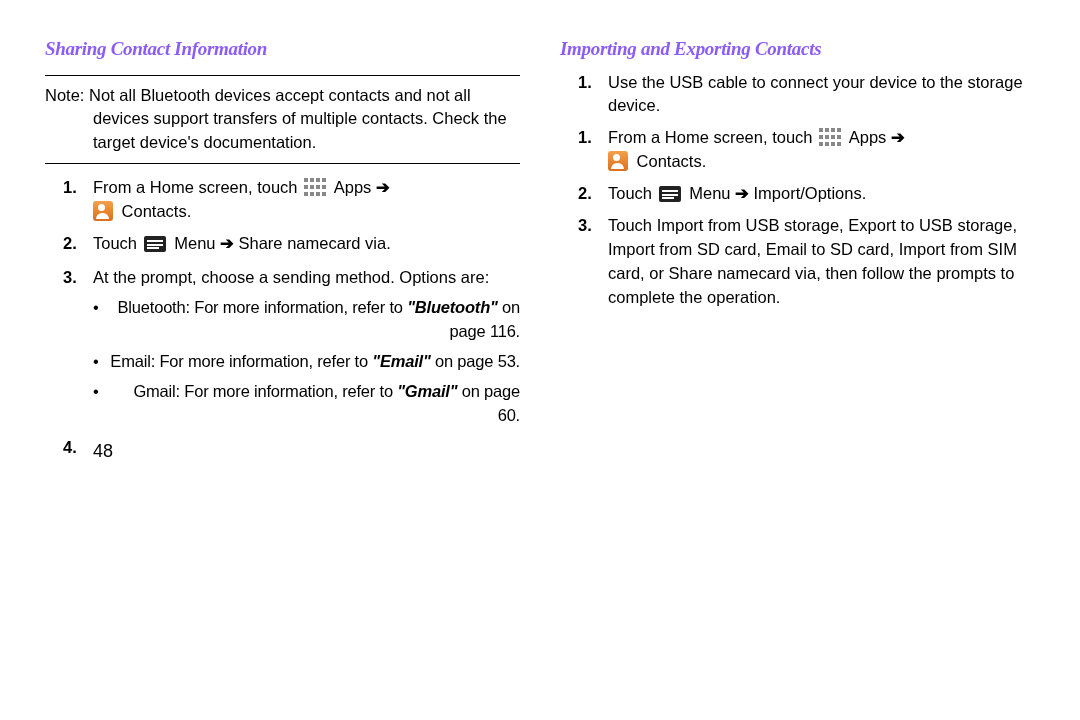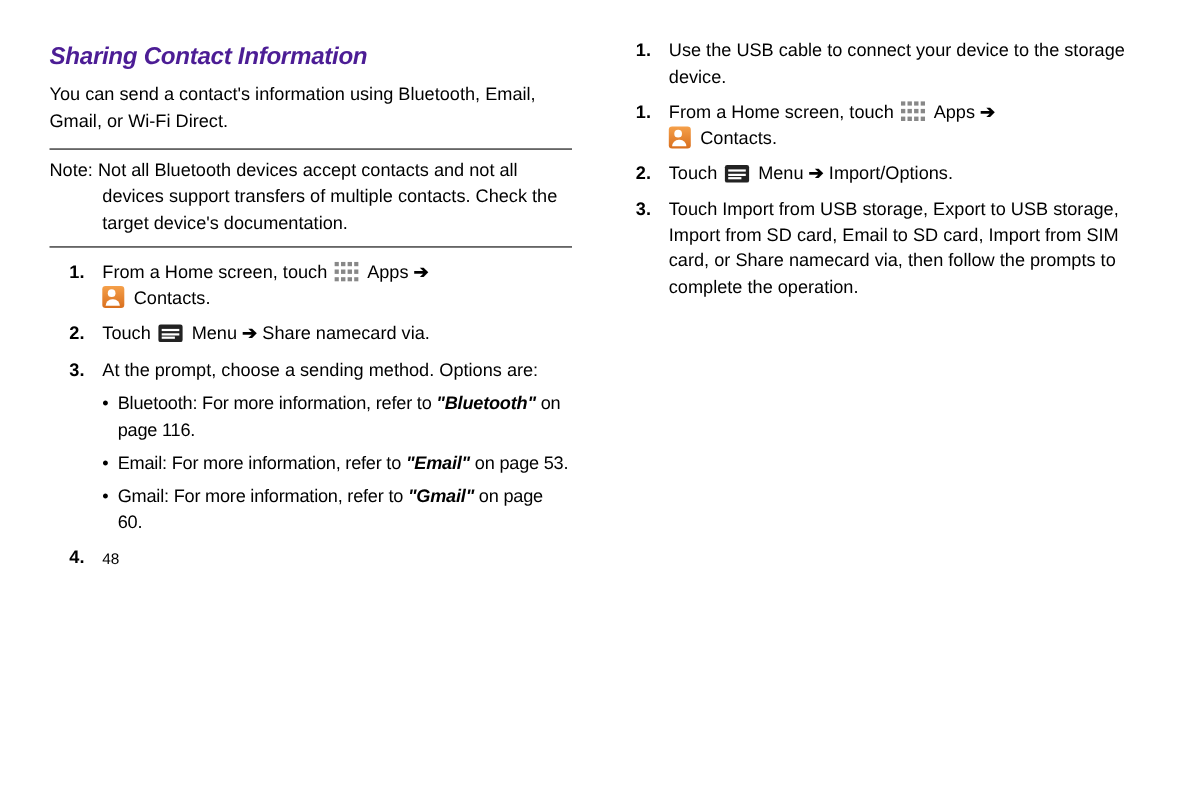--- a/index.html
+++ b/index.html
@@ -14,25 +14,25 @@
   }
   .columns {
     display: flex;
     gap: 40px;
   }
   .col {
     flex: 1;
     min-width: 0;
   }
   h2.section-heading {
-    color: #4c1d95;
+    color: #8b5cf6;
     font-style: italic;
     font-weight: bold;
-    font-size: 22px;
-    font-family: Liberation Sans, sans-serif;
+    font-size: 19px;
+    font-family: Liberation Serif, serif;
     letter-spacing: -0.3px;
     margin: 0 0 8px 0;
   }
   p { margin: 0 0 10px 0; }
   .hanging {
     padding-left: 48px;
     text-indent: -48px;
     margin: 0 0 10px 0;
   }
   .note-block, .tip-block {
@@ -59,34 +59,35 @@
   }
   ul.bullets {
     list-style: none;
     padding: 0;
     margin: 6px 0 0 0;
   }
   ul.bullets > li {
     position: relative;
     padding-left: 14px;
     margin-bottom: 6px;
+    text-align: right;
   }
   ul.bullets > li:before {
     content: "•";
     position: absolute;
     left: 0;
     top: 0;
   }
   .bold { font-weight: normal; }
   .italic-bold { font-style: italic; font-weight: bold; }
   .arrow { font-weight: bold; }
   .pagenum {
     margin-top: 10px;
     margin-left: 48px;
-    font-size: 14px;
+    font-size: 18px;
   }
   
   .apps-icon {
     display: inline-block;
     width: 22px;
     height: 18px;
     vertical-align: -3px;
     margin: 0 4px 0 2px;
   }
   .contacts-icon {
@@ -142,21 +143,20 @@
   }
   .light { font-family: "Helvetica Neue", Arial, sans-serif; font-weight: 300; letter-spacing: -0.2px;}
 </style>
 </head>
 <body>
 
 <div class="columns">
 
   <div class="col">
     <h2 class="section-heading">Sharing Contact Information</h2>
-    <p>You can send a contact's information using Bluetooth, Email, Gmail, or Wi-Fi Direct.</p>
 
     <div class="note-block">
       <p class="hanging" style="margin:0;">
         <span class="bold">Note:</span>
         <span>Not all Bluetooth devices accept contacts and not all devices support transfers of multiple contacts. Check the target device's documentation.</span>
       </p>
     </div>
 
     <ol class="steps">
       <li>
@@ -215,20 +215,21 @@
       </li>
       <li>
         <span class="num">4.</span>
       </li>
     </ol>
 
     <div class="pagenum">48</div>
   </div>
 
   <div class="col">
+    <h2 class="section-heading">Importing and Exporting Contacts</h2>
 
     <ol class="steps">
       <li>
         <span class="num">1.</span>
         <span>Use the USB cable to connect your device to the storage device.</span>
       </li>
       <li>
         <span class="num">1.</span>
         <span>From a Home screen, touch </span>
         <span class="apps-icon">

